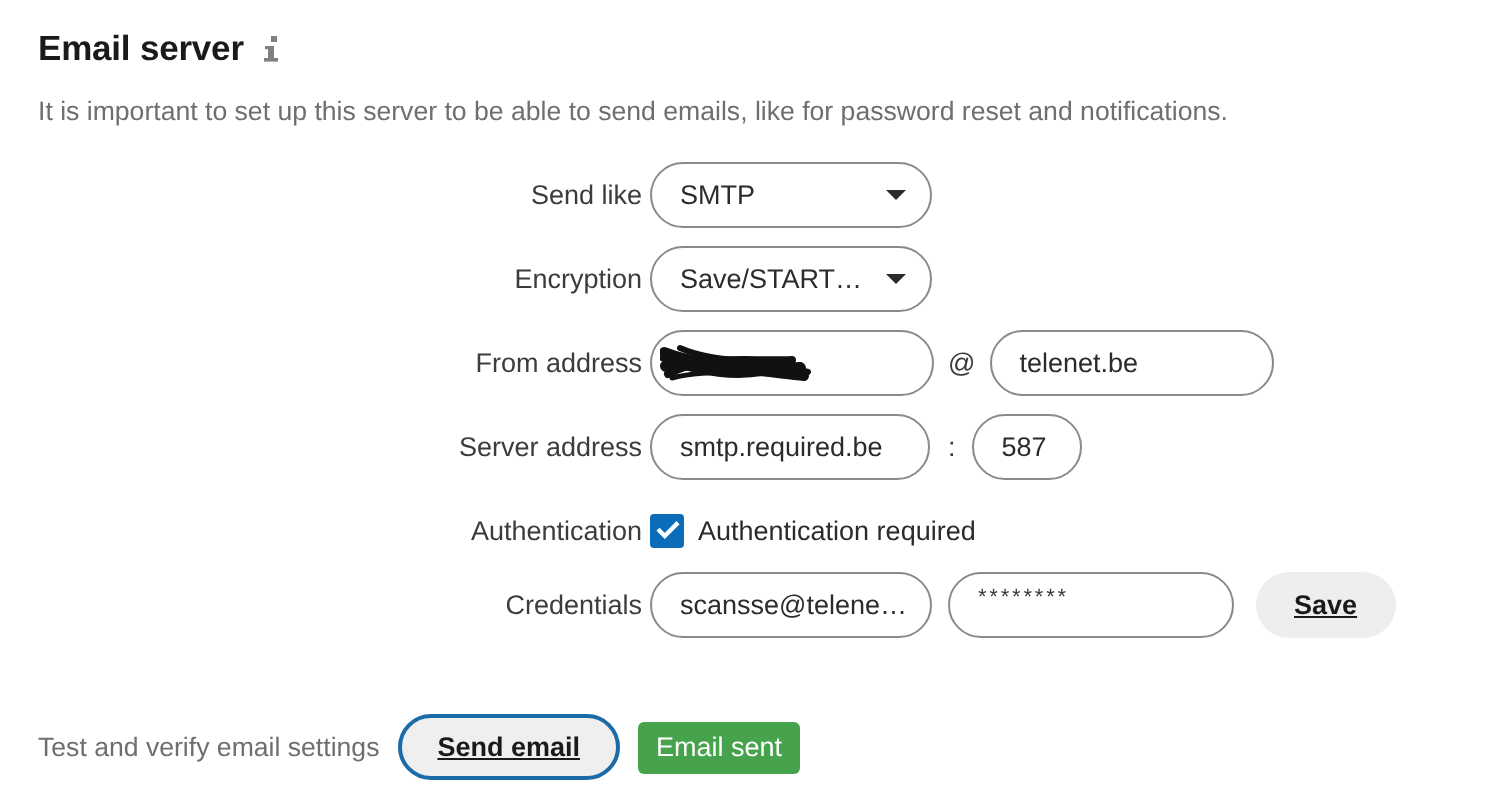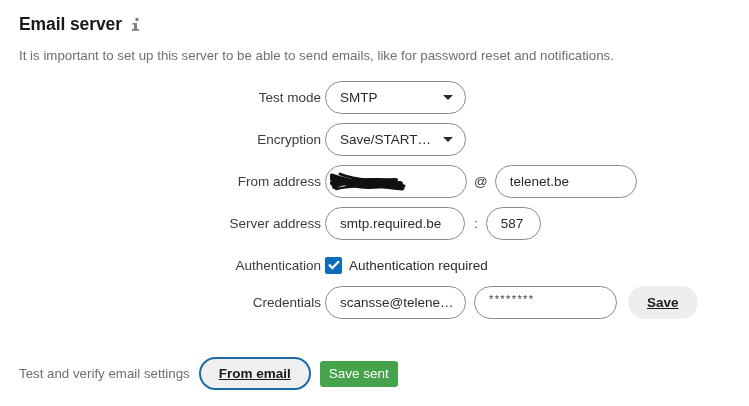--- a/index.html
+++ b/index.html
@@ -229,21 +229,21 @@
         <rect x="1" y="12" width="7" height="1.8" fill="#808080"></rect>
       </svg>
     </span>
   </div>
 
   <div class="subtitle">It is important to set up this server to be able to send emails, like for password reset and notifications.</div>
 
   <div class="form">
 
     <div class="row">
-      <div class="label">Test mode</div>
+      <div class="label">Send like</div>
       <div class="field select w-send-mode">
         <span>SMTP</span>
         <span class="caret"></span>
       </div>
     </div>
 
     <div class="row">
       <div class="label">Encryption</div>
       <div class="field select w-encryption">
         <span>Save/START…</span>
@@ -302,17 +302,17 @@
       <div class="field w-pass">
         <span class="pass-text">********</span>
       </div>
       <button class="btn btn-save">Save</button>
     </div>
 
   </div>
 
   <div class="footer">
     <span class="footer-label">Test and verify email settings</span>
-    <button class="btn btn-focus">From email</button>
-    <span class="badge">Save sent</span>
+    <button class="btn btn-focus">Send email</button>
+    <span class="badge">Email sent</span>
   </div>
 
 </div>
 
 </body></html>

